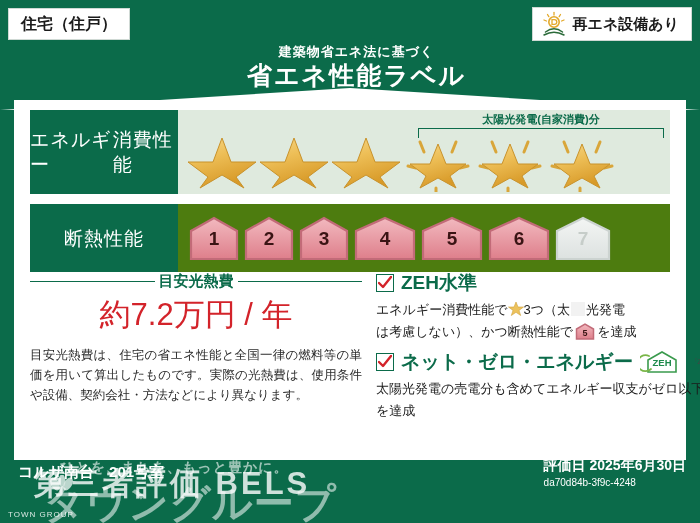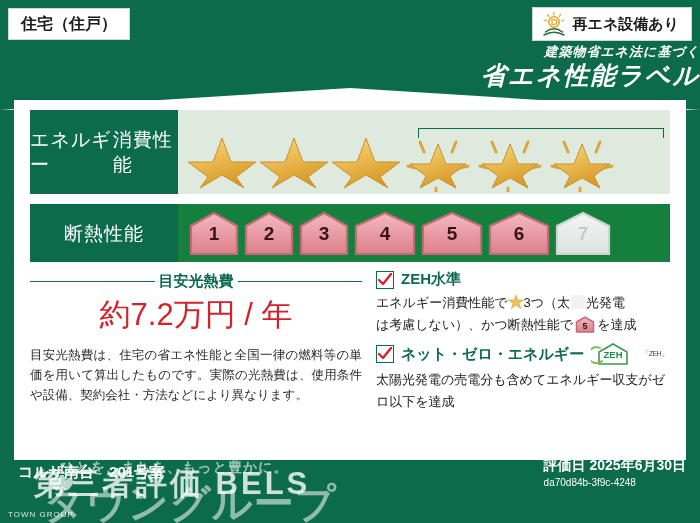--- a/index.html
+++ b/index.html
@@ -37,21 +37,21 @@
     display:flex; align-items:center; gap:6px;
     padding:0 12px 0 8px;
     z-index:6;
   }
   .re-badge .sun{ width:26px; height:26px; flex:0 0 26px; }
   .re-badge .lbl{ font-size:15px; font-weight:bold; color:#1b1b1b; white-space:nowrap;}
 
   
   .head{
     position:absolute; left:13px; right:0; top:42px; height:52px;
-    text-align:right; color:#ffffff; z-index:4;font-style:italic;
+    text-align:center; color:#ffffff; z-index:4;
   }
   .head .sub{ font-size:13px; font-weight:bold; letter-spacing:1px; line-height:16px; padding-top:2px;}
   .head .main{ font-size:25px; font-weight:bold; letter-spacing:2px; line-height:30px;}
 
   
   .chevron{
     position:absolute; left:0; right:0; top:88px; height:22px; z-index:3;
   }
 
   
@@ -61,22 +61,22 @@
     z-index:5;
   }
 
   
   .row-energy{
     position:absolute; left:16px; top:10px; right:16px; height:84px;
     background:#dfeade;
     display:flex; align-items:center;
   }
   .row-ins{
-    position:absolute; left:16px; top:104px; right:16px; height:58px;
-    background:#15803d;
+    position:absolute; left:16px; top:104px; right:16px; height:68px;
+    background:#4d7c0f;
     display:flex; align-items:flex-start;
   }
   .cat-box{
     width:148px; height:100%;
     background:#0b6b4a; color:#fff;
     display:flex; flex-direction:row; align-items:center; justify-content:center;
     font-size:19px; font-weight:normal; line-height:25px; letter-spacing:1px;
     flex:0 0 148px;
   }
   .cat-box.single{ font-size:19px; }
@@ -124,21 +124,21 @@
     line-height:44px; letter-spacing:0px; margin-top:2px;
   }
   .cost-note{
     font-size:12.5px; color:#2b2b2b; line-height:20px; margin-top:8px;
     text-align:justify;
   }
 
   .check-head{ display:flex; align-items:center; gap:7px; margin-bottom:3px;}
   .chk{ width:18px; height:18px; flex:0 0 18px; border:1.4px solid #0b6b4a; position:relative; background:#fff;}
   .chk svg{ position:absolute; left:1px; top:1px; }
-  .check-title{ font-size:15px; font-weight:bold; color:#0b6b4a; letter-spacing:0px; white-space:nowrap;}
+  .check-title{ font-size:19px; font-weight:bold; color:#0b6b4a; letter-spacing:0px; white-space:nowrap;}
   .check-body{ font-size:13px; color:#1b1b1b; line-height:22px; }
   .blk2{ margin-top:6px; }
 
   .inline-star{ display:inline-block; vertical-align:-3px; width:16px; height:16px;}
   .inline-5{
     display:inline-block; vertical-align:-4px;
     width:20px; height:17px; position:relative; margin:0 2px;
   }
   .redact{
     display:inline-block; width:14px; height:14px; background:#f2f2f2;
@@ -226,20 +226,21 @@
   </div>
 
   <div class="panel">
 
     <div class="row-energy">
       <div class="cat-box">
         <span>エネルギー</span>
         <span>消費性能</span>
       </div>
       <div class="stars-wrap">
+        <div class="solar-anno">太陽光発電(自家消費)分</div>
         <div class="solar-bracket"></div>
 
         <div class="star-item">
           <svg viewBox="0 0 72 62">
             <defs>
               <linearGradient id="gStar" x1="0" y1="0" x2="0.4" y2="1">
                 <stop offset="0" stop-color="#f6d88a"></stop>
                 <stop offset="0.45" stop-color="#edbe56"></stop>
                 <stop offset="1" stop-color="#d89a28"></stop>
               </linearGradient>

